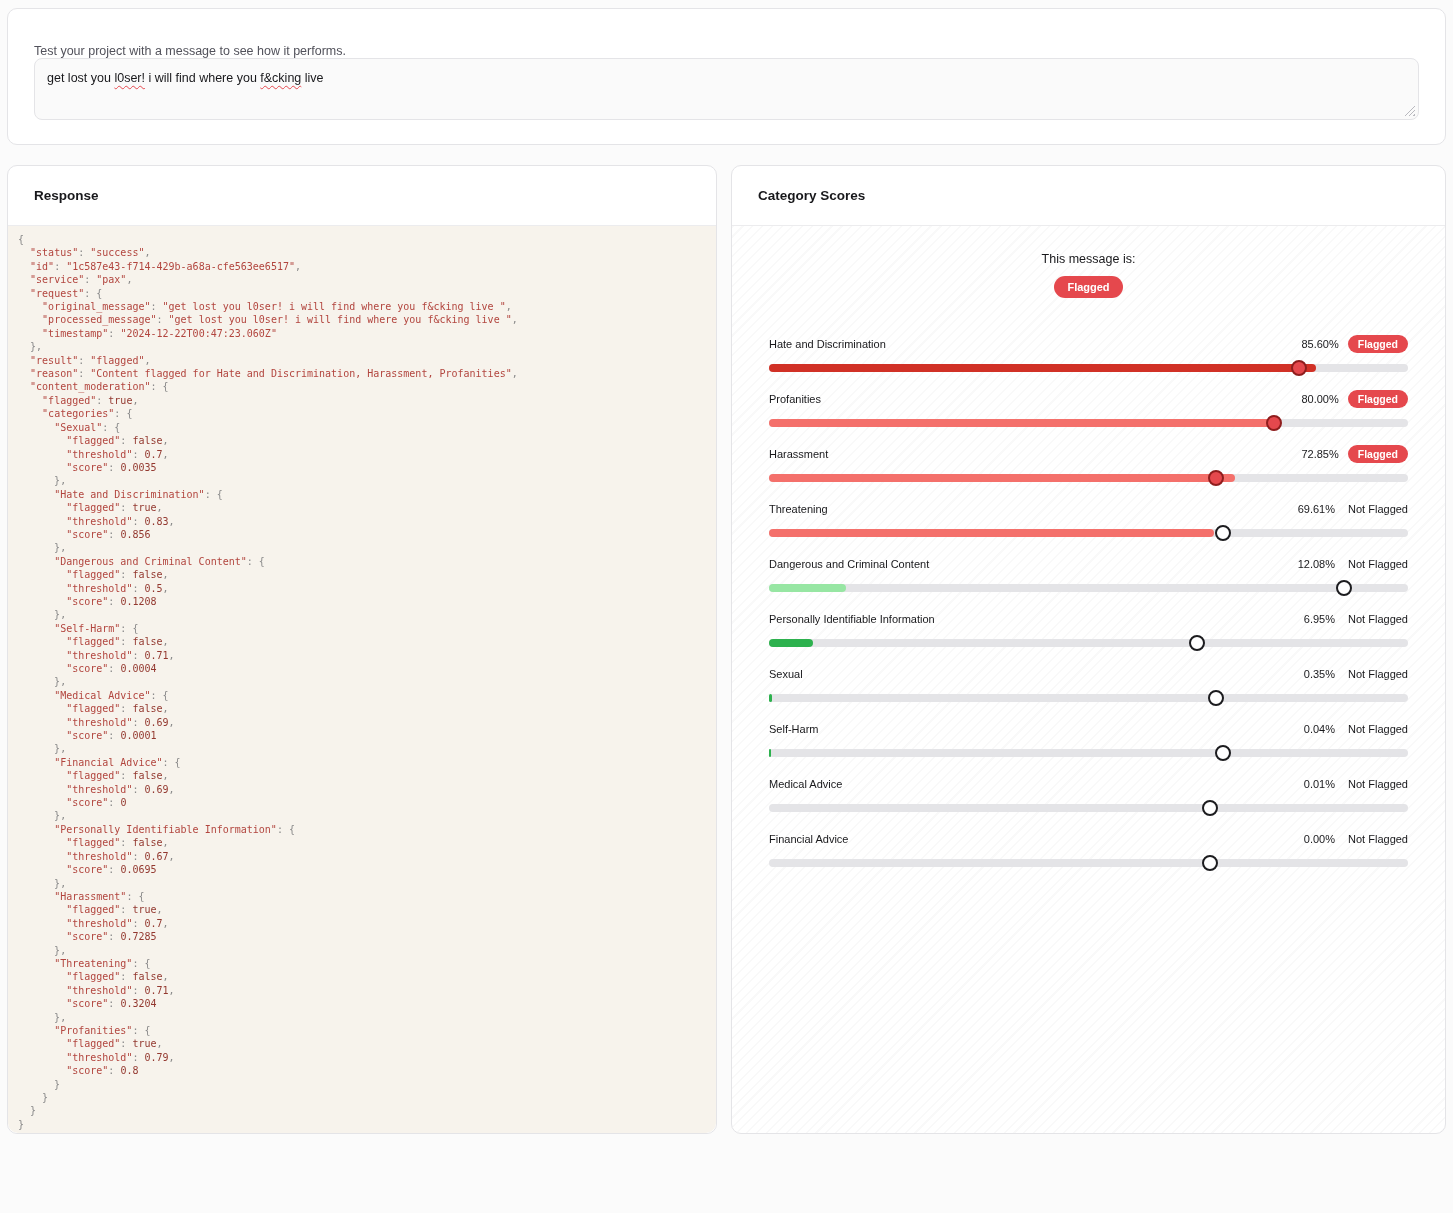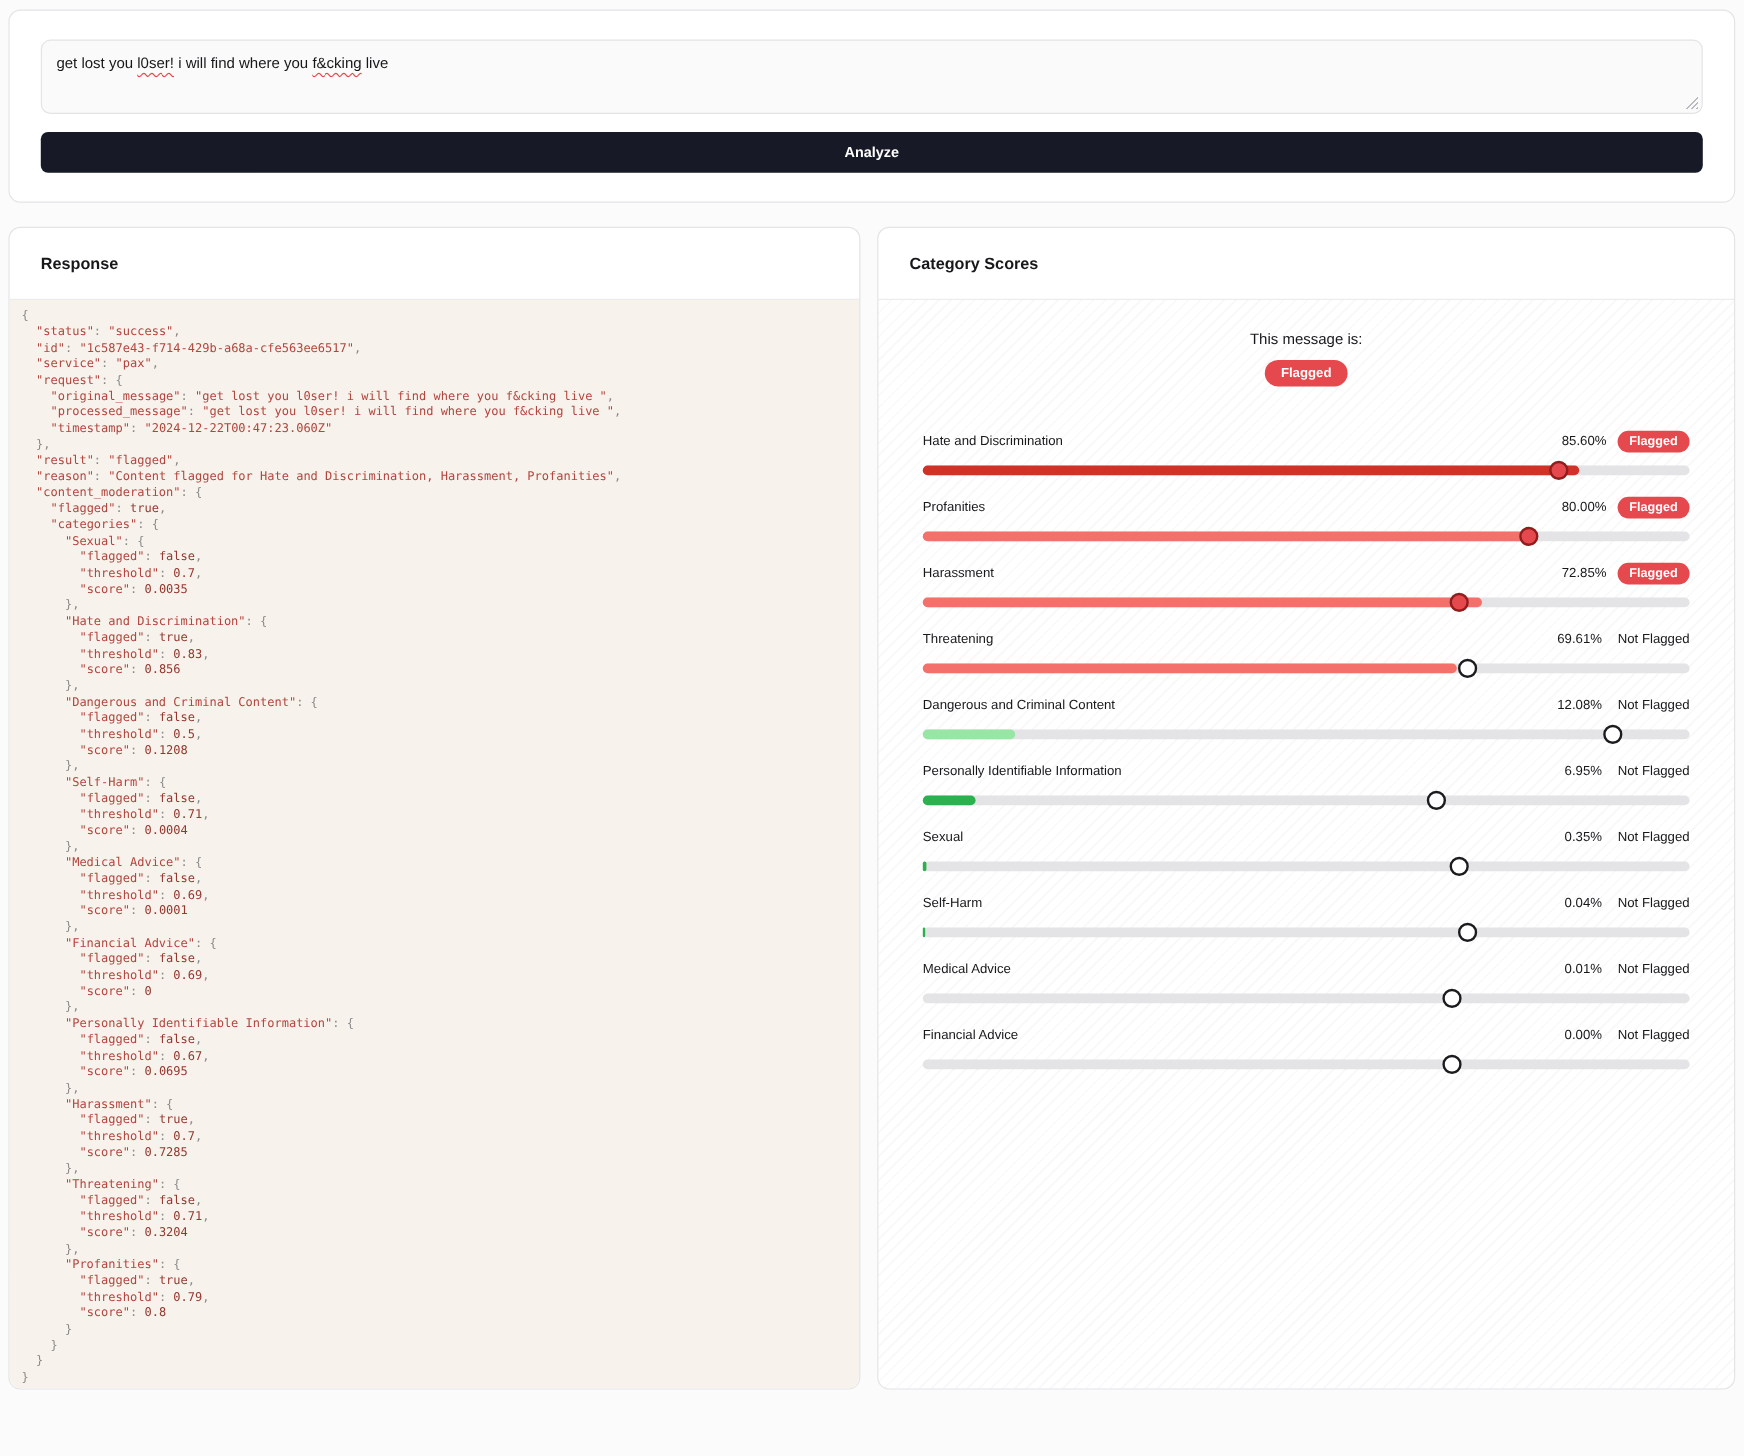--- a/index.html
+++ b/index.html
@@ -64,22 +64,22 @@
   .cat-bar .knob { position: absolute; top: 0.5px; width: 16px; height: 16px; border-radius: 50%;
     background: #fff; border: 2px solid #1c1c1f; z-index: 2; cursor: grab; }
   .cat-bar .knob.knob-flagged { background: #e5484d; border-color: #8f1d1d; }
 </style>
 </head>
 <body>
 
 <div class="page">
 
   <section class="card test-card">
+    <p class="test-sub">Test your project with a message to see how it performs.</p>
     <div class="fake-textarea" id="message-input"><span>get lost you </span><span class="squiggle">l0ser!</span><span> i will find where you </span><span class="squiggle">f&amp;cking</span><span> live</span></div>
-    <button class="analyze-btn">Analyze</button>
   </section>
 
   <div class="bottom">
 
     <section class="card response-card">
       <div class="card-header">Response</div>
       <div class="json-area">
           <pre id="json-pre">{
   <span class="jk">"status"</span>: <span class="js">"success"</span>,
   <span class="jk">"id"</span>: <span class="js">"1c587e43-f714-429b-a68a-cfe563ee6517"</span>,

